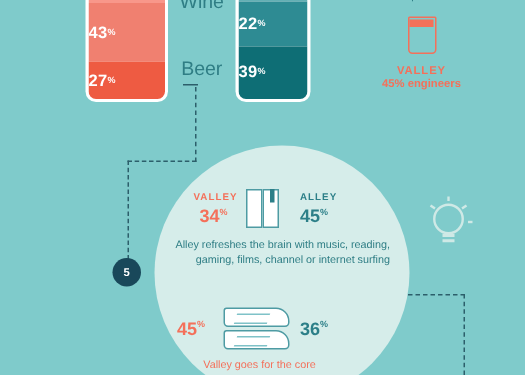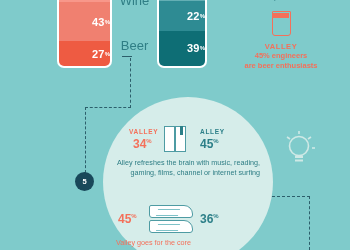--- a/index.html
+++ b/index.html
@@ -7,21 +7,21 @@
     width:350px;height:250px;overflow:hidden;
     background:#7FCBCB;
     font-family:"Liberation Sans", sans-serif;
     position:relative;
   }
   .stage{position:absolute;inset:0;}
 
   
   .bar{position:absolute;border-radius:7px;background:#fff;padding:2px;box-sizing:border-box;}
   .bar-inner{width:100%;height:100%;border-radius:5px;overflow:hidden;display:flex;flex-direction:column;}
-  .seg{display:flex;align-items:center;justify-content:flex-end;color:#fff;font-weight:bold;}
+  .seg{display:flex;align-items:center;justify-content:flex-start;color:#fff;font-weight:bold;}
   .seg .num{font-size:11px;letter-spacing:.2px;}
   .seg .pct{font-size:6px;vertical-align:super;font-weight:bold;}
 
   #bar-valley{left:57px;top:-22px;width:55px;height:90px;}
   #bar-alley{left:157px;top:-22px;width:50px;height:90px;}
 
   
   .mid-labels{position:absolute;left:112px;top:-22px;width:45px;height:90px;
     display:flex;flex-direction:column;}
   .mid-labels div{flex:1;display:flex;align-items:center;justify-content:center;
@@ -55,21 +55,21 @@
   .body-copy{position:absolute;left:116px;top:158px;width:144px;text-align:right;
     color:#2F7E85;font-size:7.2px;line-height:1.45;}
 
   .shoes{position:absolute;left:149px;top:205px;width:44px;height:30px;}
   .shoe{position:absolute;left:0;width:44px;height:13px;border:1.4px solid #4E9BA3;
     background:#fff;border-radius:2px 9px 3px 3px;box-sizing:border-box;}
   .shoe.t{top:0;} .shoe.b{top:15px;}
   .shoe .lace{position:absolute;left:7px;top:3px;width:22px;height:5px;
     border-top:1.4px solid #7FC2C8;border-bottom:1.4px solid #7FC2C8;transform:skewX(-18deg);}
 
-  .bottom-copy{position:absolute;left:116px;top:238px;width:144px;
+  .bottom-copy{position:absolute;left:101px;top:238px;width:144px;text-align:center;
     color:#F4705A;font-size:7.2px;}
 
   
   .reboot{position:absolute;left:42px;top:180px;width:87px;height:26px;background:#fff;
     border:1.4px solid #2C5F6B;border-radius:4px;display:flex;align-items:center;
     justify-content:center;box-sizing:border-box;}
   .reboot span{color:#17414E;font-size:8.5px;font-family:"Liberation Serif",serif;}
   .badge{position:absolute;left:75px;top:172px;width:19px;height:19px;border-radius:50%;
     background:#19485A;color:#fff;font-size:7.5px;display:flex;align-items:center;
     justify-content:center;font-weight:bold;}
@@ -124,21 +124,20 @@
   </div>
 
   <div class="right-col">
     <div class="topshelf">have topshelf taste</div>
     <div class="glass">
       <div class="body"></div>
         <div class="foam"></div>
     </div>
     <div class="valley-tag">VALLEY</div>
     <div class="valley-sub">45% engineers</div>
-    <div class="valley-sub">are beer enthusiasts</div>
   </div>
 
   <div class="tick" style="left:122px;top:56px;width:10px;"></div>
   <div class="dv" style="left:130px;top:58px;height:50px;"></div>
   <div class="dh" style="left:85px;top:107px;width:46px;"></div>
   <div class="dv" style="left:85px;top:107px;height:66px;"></div>
   <div class="dh" style="left:272px;top:196px;width:38px;"></div>
   <div class="dv" style="left:309px;top:196px;height:54px;"></div>
 
   <svg class="bulb" width="34" height="40" style="position:absolute;left:284px;top:130px;">

